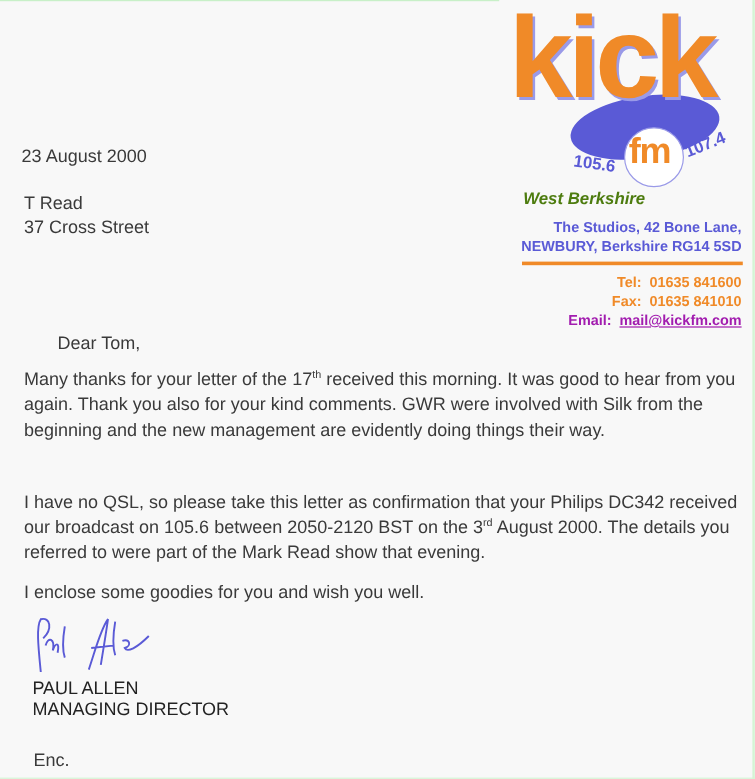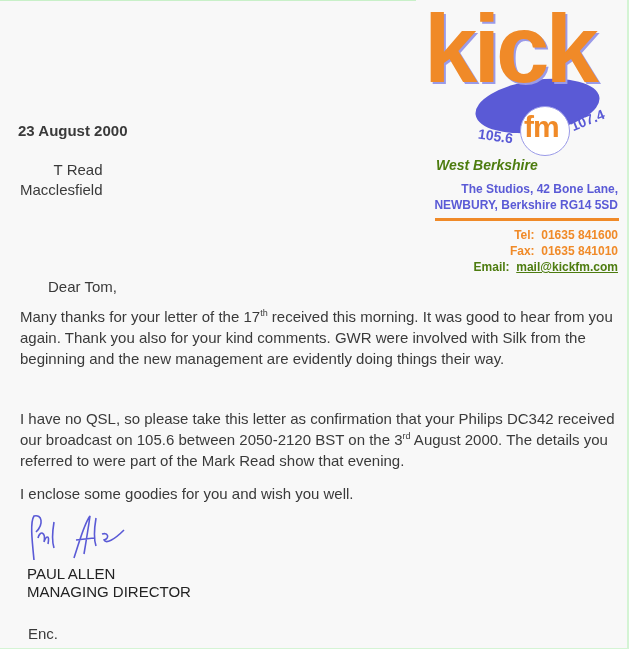--- a/index.html
+++ b/index.html
@@ -15,21 +15,21 @@
   .ellipse{position:absolute;left:55px;top:80px;width:125px;height:52px;background:#5a5ad6;border-radius:50%;transform:rotate(-8deg);}
   .fmcircle{position:absolute;left:100px;top:106px;width:48px;height:48px;background:#fff;border-radius:50%;border:1px solid #9a9ae8;}
   .fm{position:absolute;left:104px;top:110px;font-weight:bold;font-size:30px;color:#f08a28;letter-spacing:-1px;}
   .freq1{position:absolute;left:58px;top:128px;font-weight:bold;font-size:14px;color:#5a5ad6;transform:rotate(8deg);}
   .freq2{position:absolute;left:150px;top:112px;font-weight:bold;font-size:14px;color:#5a5ad6;transform:rotate(-22deg);}
   .region{position:absolute;left:436px;top:157px;font-weight:bold;font-size:14px;color:#4d7c0f;white-space:nowrap;font-style:italic;}
   .addr{position:absolute;right:11px;font-size:12px;color:#5a5ad6;font-weight:bold;white-space:nowrap;text-align:right;}
   .orange-rule{position:absolute;left:435px;top:218px;width:184px;height:3px;background:#f08a28;}
   .contact{position:absolute;right:11px;font-size:12px;font-weight:bold;white-space:nowrap;text-align:right;}
   .orange{color:#f08a28;}
-  .blue{color:#4d7c0f;}
+  .blue{color:#a21caf;}
   .link{text-decoration:underline;}
   .para{position:absolute;left:20px;width:610px;font-size:15px;line-height:21px;color:#3a3a3a;}
   sup{font-size:9px;line-height:0;}
   .sig{position:absolute;left:24px;top:510px;width:120px;height:56px;}
   .caps{font-size:15px;font-weight:normal;color:#222;}
 </style>
 </head>
 <body>
 
 <div class="topline"></div>
@@ -56,25 +56,25 @@
 </div>
 <div class="contact orange" style="top:244px;">
   <span>Fax:</span>&nbsp;
   <span>01635 841010</span>
 </div>
 <div class="contact blue" style="top:260px;">
   <span>Email:</span>&nbsp;
   <span class="link">mail@kickfm.com</span>
 </div>
 
-<div class="abs txt" style="left:18px;top:121px;font-weight:bold;">23 August 2000</div>
+<div class="abs txt" style="left:18px;top:121px;">23 August 2000</div>
 
-<div class="abs txt" style="left:20px;top:160px;text-align:right;">
+<div class="abs txt" style="left:20px;top:160px;">
   <div>T Read</div>
-  <div>Macclesfield</div>
+  <div>37 Cross Street</div>
 </div>
 
 <div class="abs txt" style="left:32px;top:277px;margin-left:16px;">Dear Tom,</div>
 
 <div class="para" style="top:306px;width:606px;"><span>Many thanks for your letter of the 17</span><sup>th</sup><span> received this morning. It was good to hear from you again. Thank you also for your kind comments. GWR were involved with Silk from the beginning and the new management are evidently doing things their way.</span></div>
 
 <div class="para" style="top:408px;width:606px;"><span>I have no QSL, so please take this letter as confirmation that your Philips DC342 received our broadcast on 105.6 between 2050-2120 BST on the 3</span><sup>rd</sup><span> August 2000. The details you referred to were part of the Mark Read show that evening.</span></div>
 
 <div class="abs txt" style="left:20px;top:484px;">I enclose some goodies for you and wish you well.</div>
 

